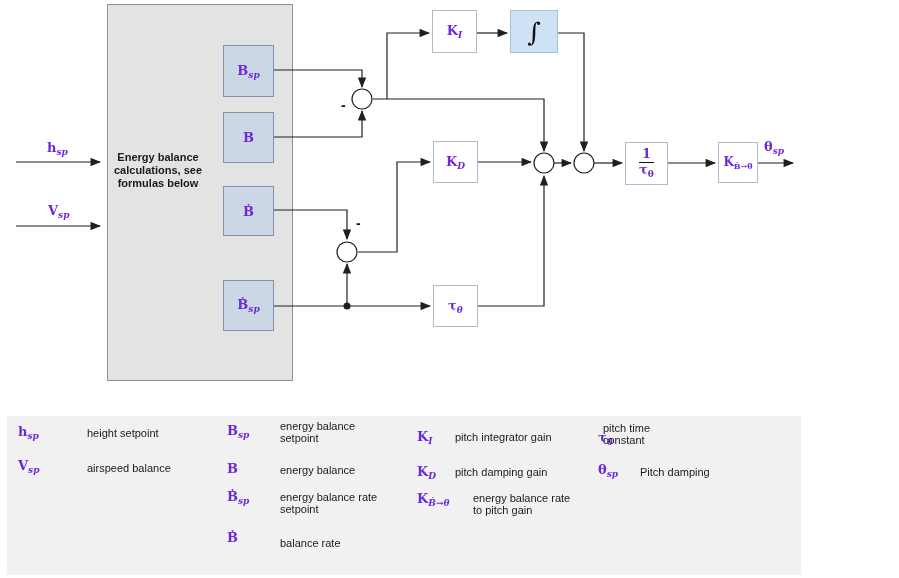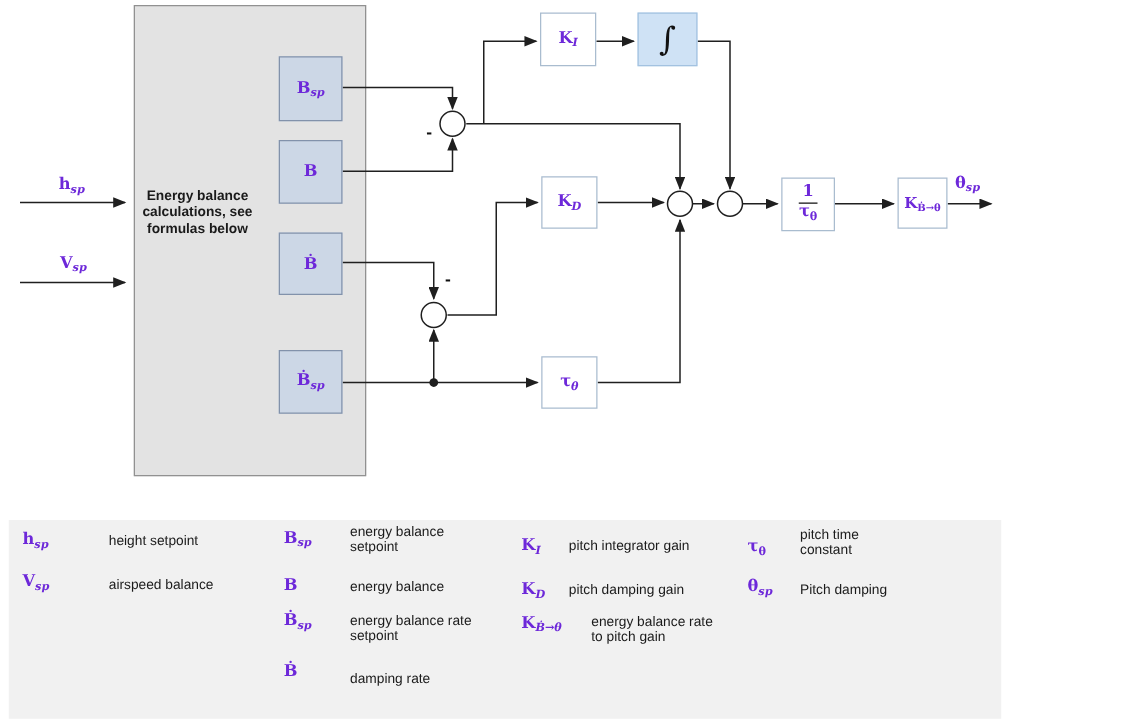--- a/index.html
+++ b/index.html
@@ -72,34 +72,34 @@
         <div>setpoint</div>
       </span>
     <span class="lsym sym" style="left:220px;top:45px"><span>B</span></span>
     <span class="ldesc" style="left:273px;top:48px">energy balance</span>
     <span class="lsym sym" style="left:220px;top:73px"><span>Ḃ</span><span class="sub">sp</span></span>
     <span class="ldesc" style="left:273px;top:75px">
         <div>energy balance rate</div>
         <div>setpoint</div>
       </span>
     <span class="lsym sym" style="left:220px;top:114px"><span>Ḃ</span></span>
-    <span class="ldesc" style="left:273px;top:121px">damping rate</span>
+    <span class="ldesc" style="left:273px;top:121px">balance rate</span>
 
     <span class="lsym sym" style="left:410px;top:13px"><span>K</span><span class="sub">I</span></span>
     <span class="ldesc" style="left:448px;top:15px">pitch integrator gain</span>
     <span class="lsym sym" style="left:410px;top:48px"><span>K</span><span class="sub">D</span></span>
     <span class="ldesc" style="left:448px;top:50px">pitch damping gain</span>
     <span class="lsym sym" style="left:410px;top:75px"><span>K</span><span class="sub">Ḃ→θ</span></span>
     <span class="ldesc" style="left:466px;top:76px">
         <div>energy balance rate</div>
         <div>to pitch gain</div>
       </span>
 
     <span class="lsym sym" style="left:591px;top:14px"><span>τ</span><span class="sub" style="font-style:normal">θ</span></span>
-    <span class="ldesc" style="left:633px;top:6px">
+    <span class="ldesc" style="left:596px;top:6px">
         <div>pitch time</div>
         <div>constant</div>
       </span>
     <span class="lsym sym" style="left:591px;top:46px"><span>θ</span><span class="sub">sp</span></span>
     <span class="ldesc" style="left:633px;top:50px">Pitch damping</span>
   </div>
 
   <svg width="899" height="578" viewBox="0 0 899 578">
     <defs>
       <marker id="ah" viewBox="0 0 10 8" refX="9" refY="4" markerWidth="9" markerHeight="7" orient="auto">

